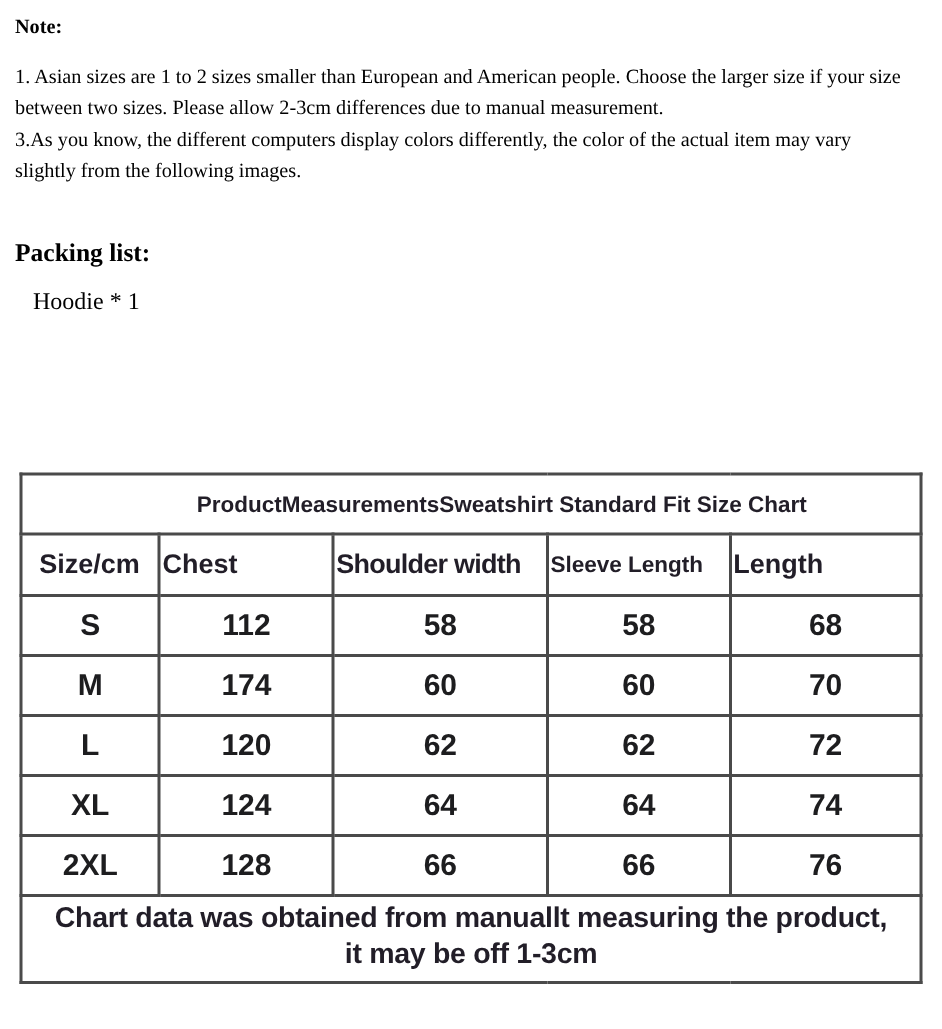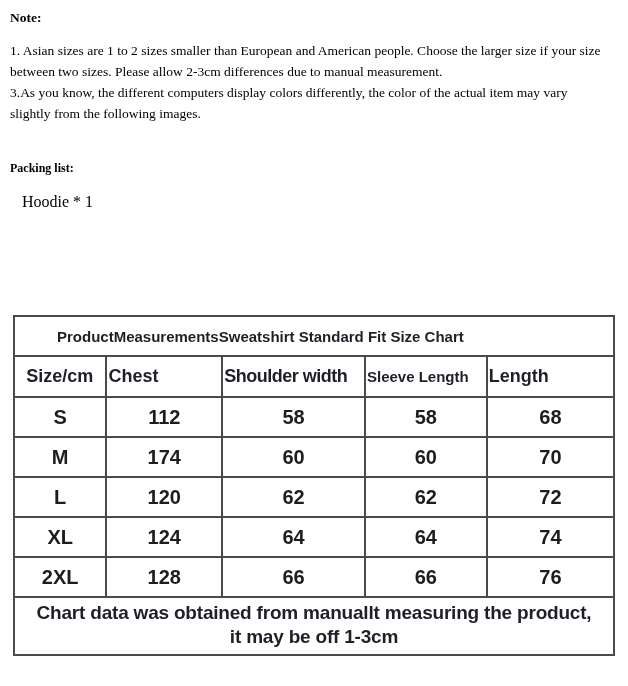--- a/index.html
+++ b/index.html
@@ -19,21 +19,21 @@
     margin: 0 0 12px 0;
   }
   .note-item {
     font-size: 13.5px;
     line-height: 21px;
     margin: 0;
     width: 600px;
   }
   .packing-title {
     font-weight: bold;
-    font-size: 12px;
+    font-size: 17px;
     line-height: 21px;
     margin: 34px 0 0 0;
   }
   .packing-item {
     font-size: 16px;
     line-height: 21px;
     margin: 12px 0 0 12px;
   }
 
   
@@ -45,20 +45,21 @@
     font-family: "Liberation Sans", sans-serif;
     color: #221e28;
     background: #ffffff;
   }
   table.size-chart td, table.size-chart th {
     border: 2px solid #4a4a4a;
     overflow: hidden;
   }
   tr.chart-title-row td {
     height: 36px;
+    text-align: center;
     font-weight: bold;
     font-size: 15px;
     letter-spacing: 0px;
     padding-left: 42px;
   }
   tr.col-head-row th {
     height: 37px;
     font-weight: bold;
     font-size: 18px;
     text-align: left;

